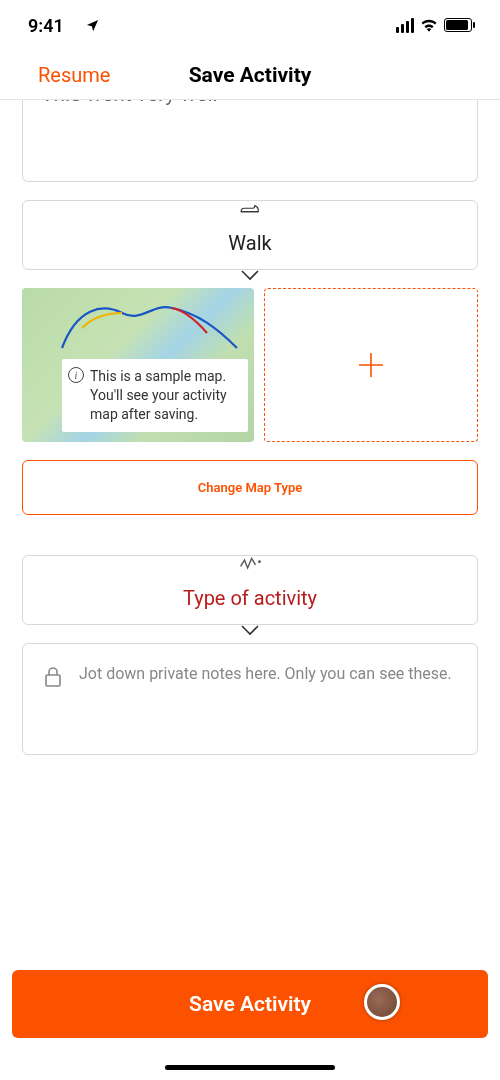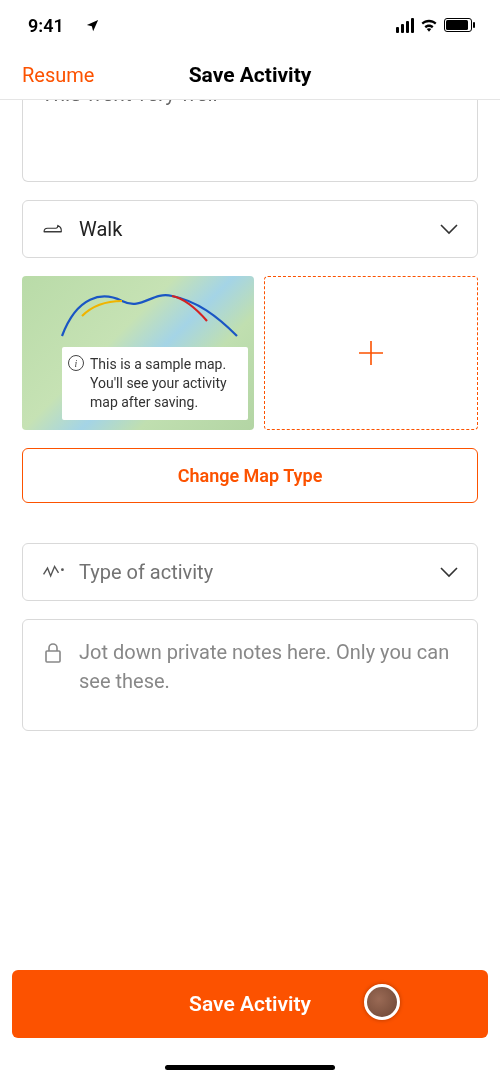--- a/index.html
+++ b/index.html
@@ -37,21 +37,21 @@
   .battery-fill{ position:absolute; left:1px; top:1px; bottom:1px; right:3px; background:#000; border-radius:1.5px;}
   .nav-bar {
     height: 50px;
     display:flex;
     align-items:center;
     justify-content:center;
     position:relative;
     border-bottom:1px solid #e5e5e5;
   }
   .nav-left {
-    position:absolute; left:22px;
+    position:absolute; left:38px;
     color:#fc5200;
     font-size:20px;
   }
   .nav-title {
     font-size:21px;
     font-weight:700;
     color:#000;
   }
   .content {
     padding: 0 22px;
@@ -72,29 +72,30 @@
     margin-top:-8px;
     overflow:hidden;
   }
   .note-box-partial .clip {
     position:relative;
     top:-10px;
   }
   .select-row {
     border:1px solid #d9d9d9;
     border-radius:6px;
-    height:58px;
+    height:70px;
     display:flex;
     align-items:center;
     padding:0 18px;
     gap:14px;
     margin-bottom:18px;
+    flex-direction:column;
   }
   .select-row .label { font-size:20px; color:#222; flex:1; }
-  .select-row .placeholder { color:#737373; }
+  .select-row .placeholder { color:#b91c1c; }
   .chevron { color:#333; }
   .media-row {
     display:flex;
     gap:10px;
     margin-bottom:18px;
   }
   .map-thumb {
     width:232px; height:154px;
     background:linear-gradient(135deg,#b9dba8 0%, #c6e2b4 40%, #a4d4e6 55%, #c0dfb0 70%, #b3d5a4 100%);
     border-radius:4px;
@@ -133,42 +134,42 @@
     font-weight:300;
   }
   .outline-btn {
     border:1.5px solid #fc5200;
     color:#fc5200;
     border-radius:6px;
     height:55px;
     display:flex;
     align-items:center;
     justify-content:center;
-    font-size:18px;
+    font-size:13px;
     font-weight:600;
     margin-bottom:40px;
   }
   .section-h {
     font-size:24px;
     font-weight:700;
     margin-bottom:20px;
     color:#222;
   }
   .textarea-box{
     border:1px solid #d9d9d9;
     border-radius:6px;
     min-height:112px;
     padding:18px;
     display:flex;
     gap:14px;
     align-items:flex-start;
     margin-bottom:40px;
   }
   .textarea-box .ph{
-    font-size:20px; color:#888; line-height:1.45;
+    font-size:16px; color:#888; line-height:1.45;
   }
   .icon-slot{width:24px;display:flex;justify-content:center;color:#555;flex-shrink:0}
   .bottom-bar{
     position:absolute;
     left:0;right:0;bottom:0;
     height:120px;
     padding:10px 12px 0;
     background:#fff;
   }
   .primary-btn{

